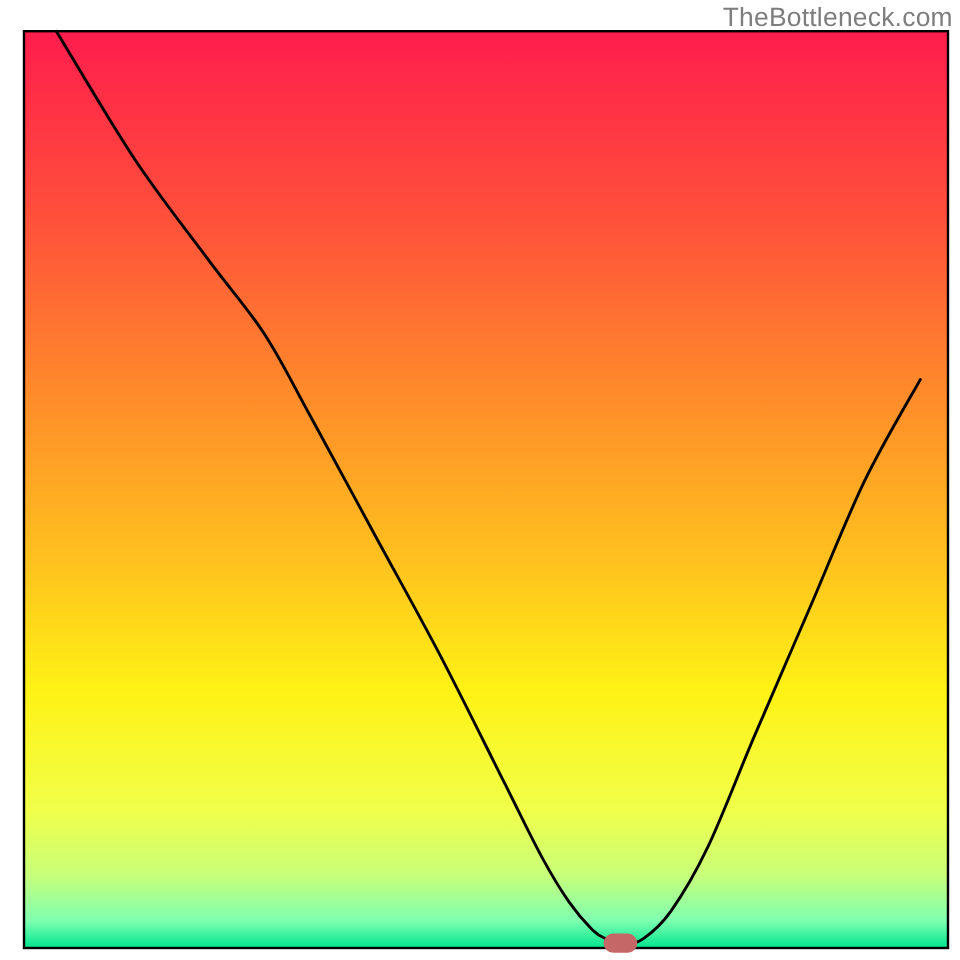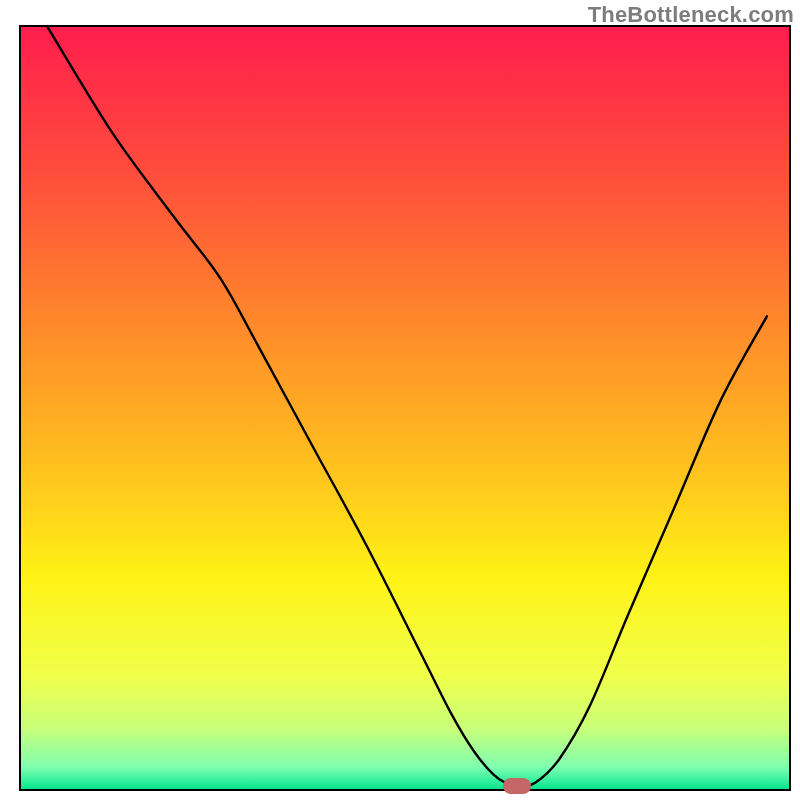--- a/index.html
+++ b/index.html
@@ -15,21 +15,21 @@
     position: relative;
     width: 800px;
     height: 800px;
   }
   .watermark {
     position: absolute;
     top: 2px;
     right: 6px;
     color: #7d7d7d;
     font-size: 22px;
-    font-weight: 700;
+    font-weight: 400;
     letter-spacing: 0.2px;
     z-index: 30;
   }
   svg.plot {
     position: absolute;
     left: 0;
     top: 0;
     width: 800px;
     height: 800px;
     z-index: 10;

